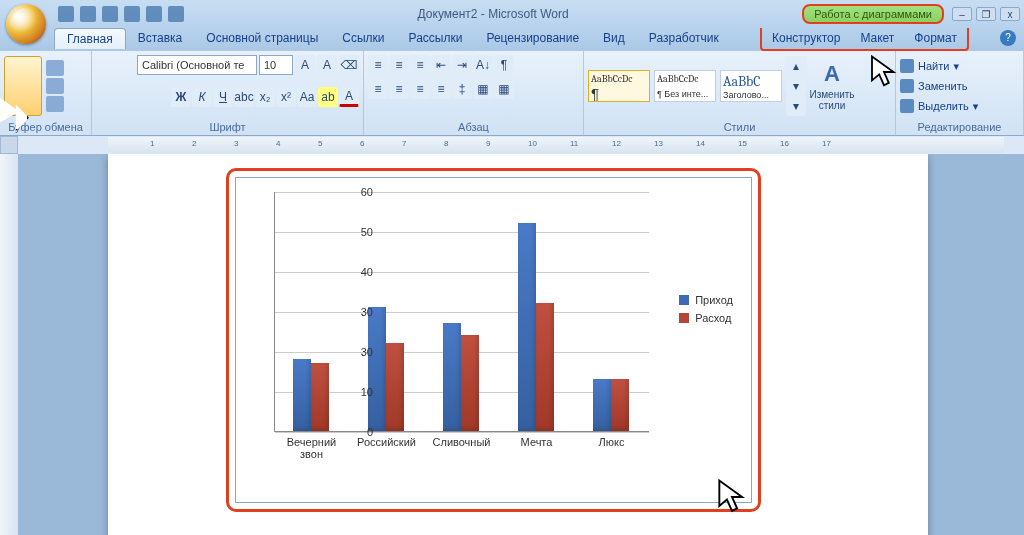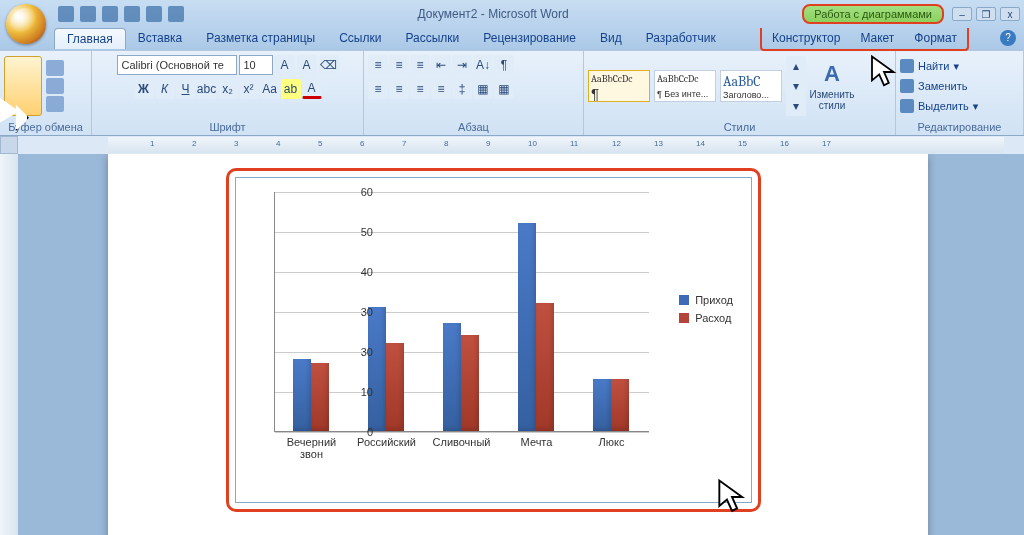--- a/index.html
+++ b/index.html
@@ -96,21 +96,21 @@
   </div>
 </div>
 
 <svg class="cursor1" viewBox="0 0 24 30">
     <path class="arrow-cursor" d="M2 2 L2 22 L8 17 L12 26 L16 24 L12 15 L20 15 Z"></path>
   </svg>
 
 <div class="tabstrip">
   <div class="tab active">Главная</div>
   <div class="tab">Вставка</div>
-  <div class="tab">Разметка страницы</div>
+  <div class="tab">Основной страницы</div>
   <div class="tab">Ссылки</div>
   <div class="tab">Рассылки</div>
   <div class="tab">Рецензирование</div>
   <div class="tab">Вид</div>
   <div class="tab">Разработчик</div>
   <div class="chart-tools-tabs">
     <div class="tab">Конструктор</div>
     <div class="tab">Макет</div>
     <div class="tab">Формат</div>
   </div>
@@ -124,21 +124,21 @@
       <div class="mini-col">
         <div class="mini-icon"></div>
         <div class="mini-icon"></div>
         <div class="mini-icon"></div>
       </div>
     </div>
     <div class="group-label">Буфер обмена</div>
   </div>
 
   <div class="group" style="width:272px">
-    <div class="group-body" style="flex-direction:column;align-items:center;gap:4px;padding-top:2px">
+    <div class="group-body" style="flex-direction:column;align-items:flex-end;gap:12px;padding-top:2px">
       <div class="font-row">
         <div class="font-name">Calibri (Основной те</div>
         <div class="font-size">10</div>
         <div class="fmt-btn">A</div>
         <div class="fmt-btn">A</div>
         <div class="fmt-btn">⌫</div>
       </div>
       <div class="fmt-row">
         <div class="fmt-btn">
             <b>Ж</b>

